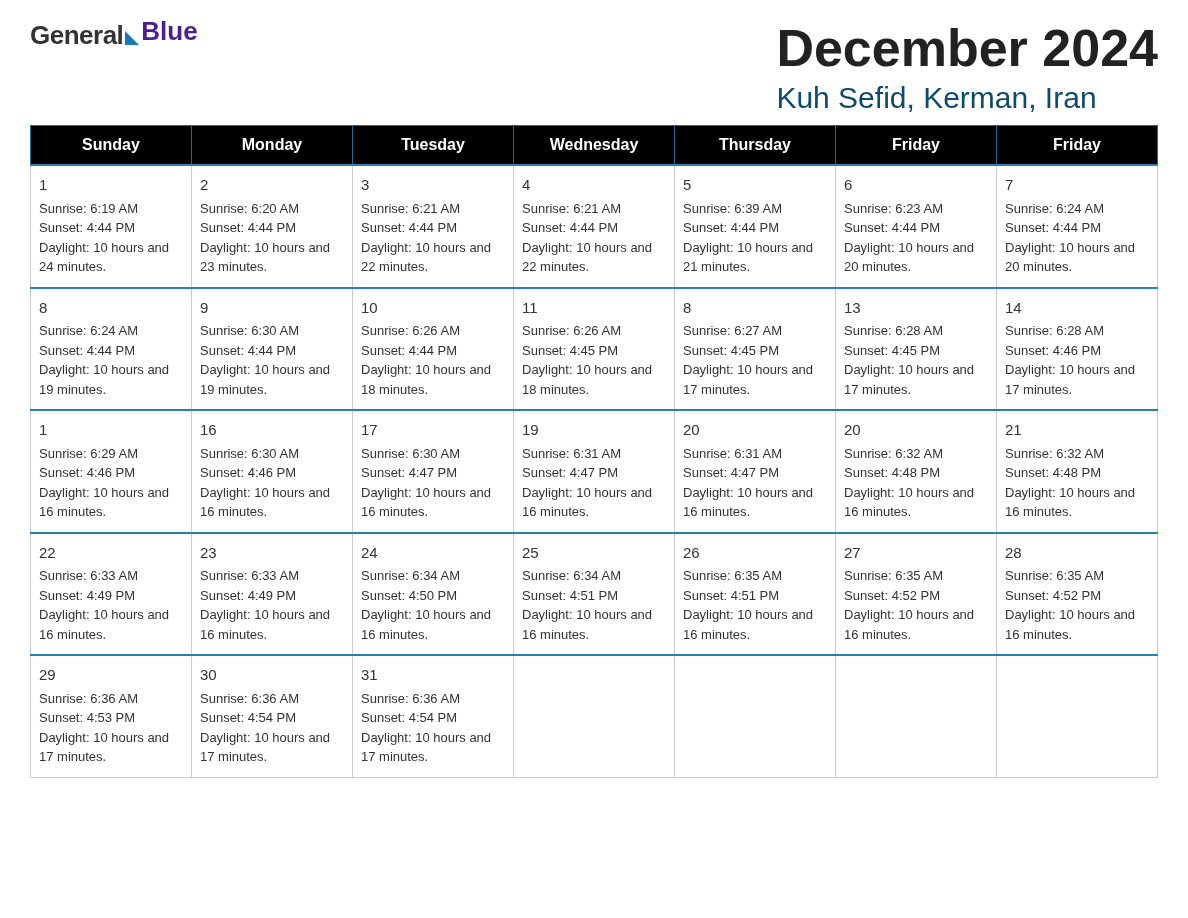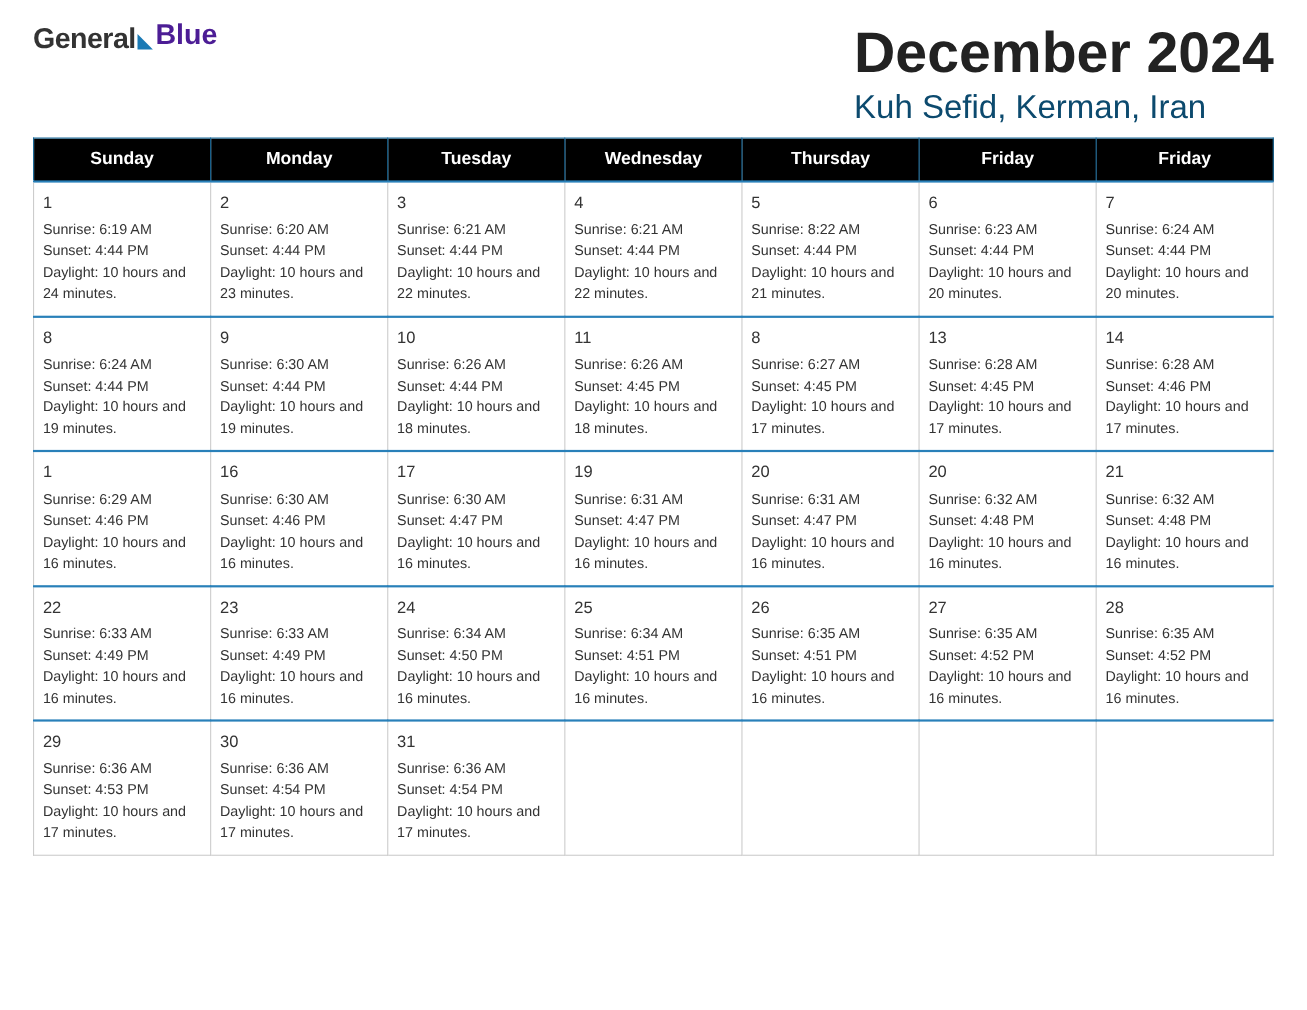--- a/index.html
+++ b/index.html
@@ -129,21 +129,21 @@
         <th>Friday</th>
         <th>Friday</th>
       </tr>
   </thead>
   <tbody id="calendar-body">
   <tr>
         <td><span class="day-num">1</span><span>Sunrise: 6:19 AM</span><br><span>Sunset: 4:44 PM</span><br><span>Daylight: 10 hours and 24 minutes.</span></td>
         <td><span class="day-num">2</span><span>Sunrise: 6:20 AM</span><br><span>Sunset: 4:44 PM</span><br><span>Daylight: 10 hours and 23 minutes.</span></td>
         <td><span class="day-num">3</span><span>Sunrise: 6:21 AM</span><br><span>Sunset: 4:44 PM</span><br><span>Daylight: 10 hours and 22 minutes.</span></td>
         <td><span class="day-num">4</span><span>Sunrise: 6:21 AM</span><br><span>Sunset: 4:44 PM</span><br><span>Daylight: 10 hours and 22 minutes.</span></td>
-        <td><span class="day-num">5</span><span>Sunrise: 8:22 AM</span><br><span>Sunset: 4:44 PM</span><br><span>Daylight: 10 hours and 21 minutes.</span></td>
+        <td><span class="day-num">5</span><span>Sunrise: 6:39 AM</span><br><span>Sunset: 4:44 PM</span><br><span>Daylight: 10 hours and 21 minutes.</span></td>
         <td><span class="day-num">6</span><span>Sunrise: 6:23 AM</span><br><span>Sunset: 4:44 PM</span><br><span>Daylight: 10 hours and 20 minutes.</span></td>
         <td><span class="day-num">7</span><span>Sunrise: 6:24 AM</span><br><span>Sunset: 4:44 PM</span><br><span>Daylight: 10 hours and 20 minutes.</span></td>
       </tr>
       <tr>
         <td><span class="day-num">8</span><span>Sunrise: 6:24 AM</span><br><span>Sunset: 4:44 PM</span><br><span>Daylight: 10 hours and 19 minutes.</span></td>
         <td><span class="day-num">9</span><span>Sunrise: 6:30 AM</span><br><span>Sunset: 4:44 PM</span><br><span>Daylight: 10 hours and 19 minutes.</span></td>
         <td><span class="day-num">10</span><span>Sunrise: 6:26 AM</span><br><span>Sunset: 4:44 PM</span><br><span>Daylight: 10 hours and 18 minutes.</span></td>
         <td><span class="day-num">11</span><span>Sunrise: 6:26 AM</span><br><span>Sunset: 4:45 PM</span><br><span>Daylight: 10 hours and 18 minutes.</span></td>
         <td><span class="day-num">8</span><span>Sunrise: 6:27 AM</span><br><span>Sunset: 4:45 PM</span><br><span>Daylight: 10 hours and 17 minutes.</span></td>
         <td><span class="day-num">13</span><span>Sunrise: 6:28 AM</span><br><span>Sunset: 4:45 PM</span><br><span>Daylight: 10 hours and 17 minutes.</span></td>

